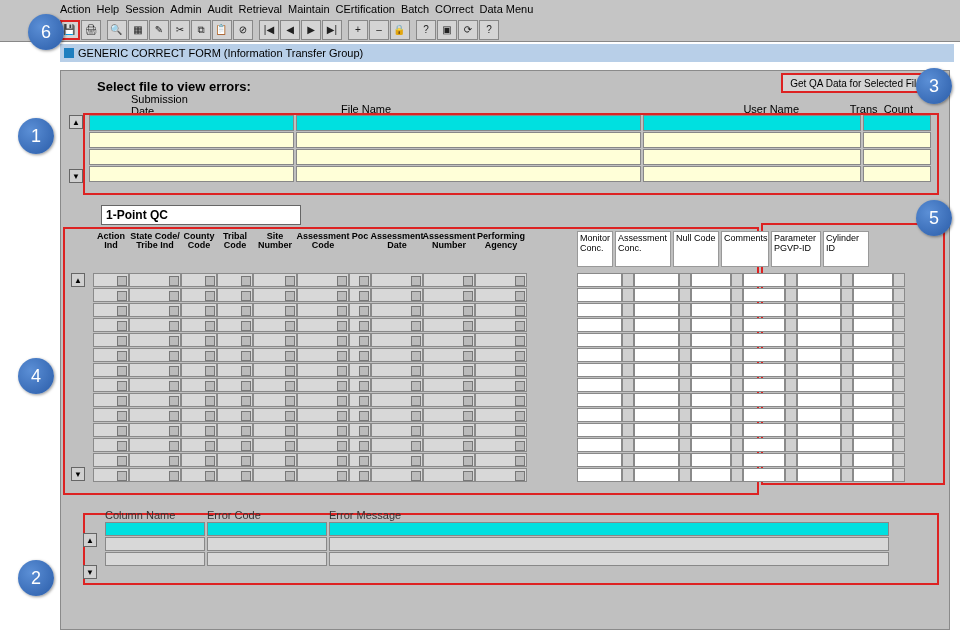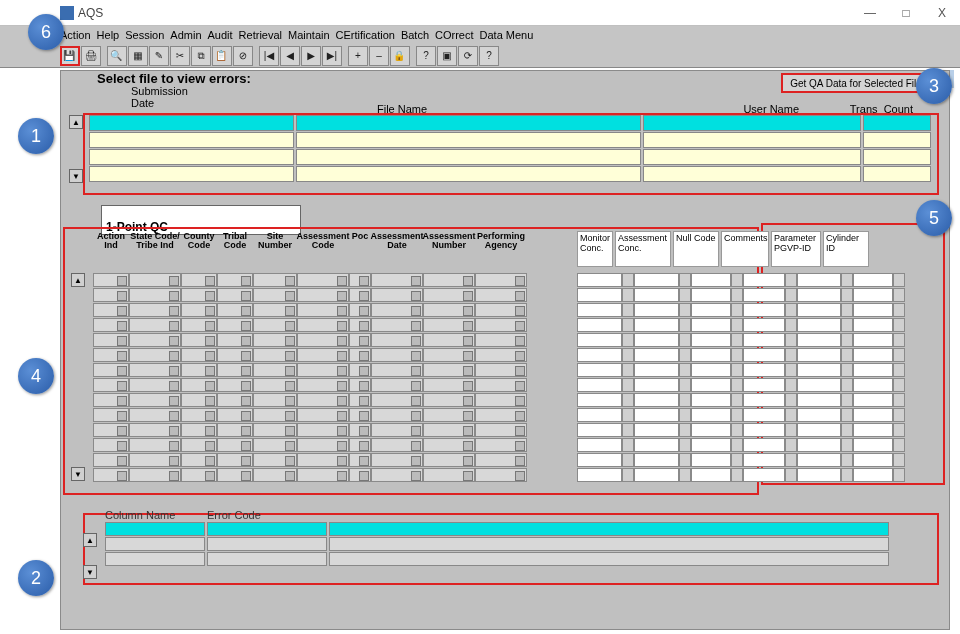--- a/index.html
+++ b/index.html
@@ -17,40 +17,40 @@
 .tbtn { width: 20px; height: 20px; background: #d4d4d4; border: 1px solid #888; display:flex;align-items:center;justify-content:center;font-size:10px;color:#222;}
 .tbtn.sep { width: 4px; border:none; background:transparent;}
 .save-red { border: 2px solid #d22; }
 
 .formhdr { height: 18px; background: #b8cfe8; margin: 2px 6px 0 60px; display:flex;align-items:center;padding-left:4px; gap:4px;}
 .formhdr .fh-icon{width:10px;height:10px;background:#1e7fc0;display:inline-block;}
 .formhdr .fh-text{font-size:11px;color:#000;}
 
 .content { position: absolute; left: 60px; top: 70px; width: 890px; height: 560px; background: #c0c0c0; border:1px solid #8a8a8a; padding:0;}
 
-.sec-title { font-weight: bold; font-size: 13px; padding: 0 8px 0 36px; }
+.sec-title { font-weight: bold; font-size: 13px; padding: 8px 8px 0 36px; }
 .sec-sub { font-size: 11px; color:#000; padding-left:70px; margin-top:-1px;}
-.sec-lbls { position:absolute; left:280px; top:32px; font-size:11px;margin-left:36px;}
+.sec-lbls { position:absolute; left:280px; top:32px; font-size:11px;}
 .sec-lbl2 { position:absolute; right:150px; top:32px; font-size:11px;}
 .sec-lbl3 { position:absolute; right:36px; top:32px; font-size:11px;}
 
 .redbox { border: 2px solid #d22; position:absolute; }
 .topbtn { position:absolute; right: 18px; top: 2px; width: 150px; height: 20px; background:#d4d4d4;border:2px solid #d22;display:flex;align-items:center;justify-content:center;font-size:10px;}
 
 .file-grid { position:absolute; left:28px; top:44px; width:846px; height:80px;}
 .fg-row { display:flex; height:16px; margin-bottom:1px;}
 .fg-row .cell { border:1px solid #888; background:#ffffd8; height:16px;}
 .fg-row:first-child .cell { background:#00e0e0; }
 .fg-row .c1{width:205px;}
 .fg-row .c2{width:345px; margin-left:2px;}
 .fg-row .c3{width:218px; margin-left:2px;}
 .fg-row .c4{width:68px; margin-left:2px;}
 .scroll-arrow{position:absolute;width:14px;height:14px;background:#d0d0d0;border:1px solid #666;display:flex;align-items:center;justify-content:center;font-size:8px;}
 
-.point-qc { position: absolute; left: 40px; top: 134px; width: 200px; height: 20px; background:#fff; border:1px solid #666; padding:14px 4px; font-size:12px; font-weight:bold;}
+.point-qc { position: absolute; left: 40px; top: 134px; width: 200px; height: 20px; background:#fff; border:1px solid #666; padding:2px 4px; font-size:12px; font-weight:bold;}
 
 .main-grid { position:absolute; left:4px; top:160px; width:880px; height:260px;}
 .main-hdr { display:flex; position:absolute; top:0; left:28px;font-weight:bold;}
 .mh{ font-size:9px; text-align:center; display:flex;align-items:flex-start;justify-content:center;line-height:1.0;padding:1px 1px 0;}
 .mh-box{border:1px solid #999;background:#fff;height:36px;padding:1px 2px;font-size:9px;text-align:left;display:flex;align-items:flex-start;}
 .col-w{width:36px;}
 .col-w2{width:52px;text-align:center;}
 .col-w3{width:44px;}
 
 .grid-body{position:absolute;top:42px;left:28px;display:flex;flex-direction:column;gap:1px;}
@@ -74,28 +74,20 @@
 .re-row .rc2{width:120px;border:1px solid #888;background:#d8d8d8;margin-left:2px;}
 .re-row .rc3{width:560px;border:1px solid #888;background:#d8d8d8;margin-left:2px;}
 .re-row:first-child .rc1,.re-row:first-child .rc2,.re-row:first-child .rc3{background:#00e0e0;}
 
 .callout{position:absolute;width:36px;height:36px;border-radius:50%;background:radial-gradient(circle at 35% 35%,#5b8fd6,#2a5ca8);color:#fff;display:flex;align-items:center;justify-content:center;font-size:18px;font-weight:400;box-shadow:1px 1px 3px rgba(0,0,0,.4);z-index:200;}
 </style>
 </head>
 <body>
 
 <div class="window">
-  <div class="titlebar">
-    <span class="icon"></span>
-    <span class="title">AQS</span>
-    <span class="spacer"></span>
-    <div class="wbtn">—</div>
-    <div class="wbtn">□</div>
-    <div class="wbtn">X</div>
-  </div>
 
   <div class="menubar">
     <span>Action</span>
     <span>Help</span>
     <span>Session</span>
     <span>Admin</span>
     <span>Audit</span>
     <span>Retrieval</span>
     <span>Maintain</span>
     <span>CErtification</span>
@@ -576,20 +568,21 @@
 
       <div class="scroll-arrow" style="left:6px;top:42px">▲</div>
       <div class="scroll-arrow" style="left:6px;top:236px">▼</div>
     </div>
 
     <div class="redbox" style="left:22px;top:442px;width:856px;height:72px;"></div>
     <div class="row-errors">
       <div class="re-hdr">
         <div style="width:100px">Column Name</div>
         <div style="width:120px;margin-left:2px">Error Code</div>
+        <div style="width:560px;margin-left:2px">Error Message</div>
       </div>
       <div class="re-grid">
         <div class="re-row">
             <div class="rc1"></div>
             <div class="rc2"></div>
             <div class="rc3"></div>
           </div>
         <div class="re-row">
             <div class="rc1"></div>
             <div class="rc2"></div>

